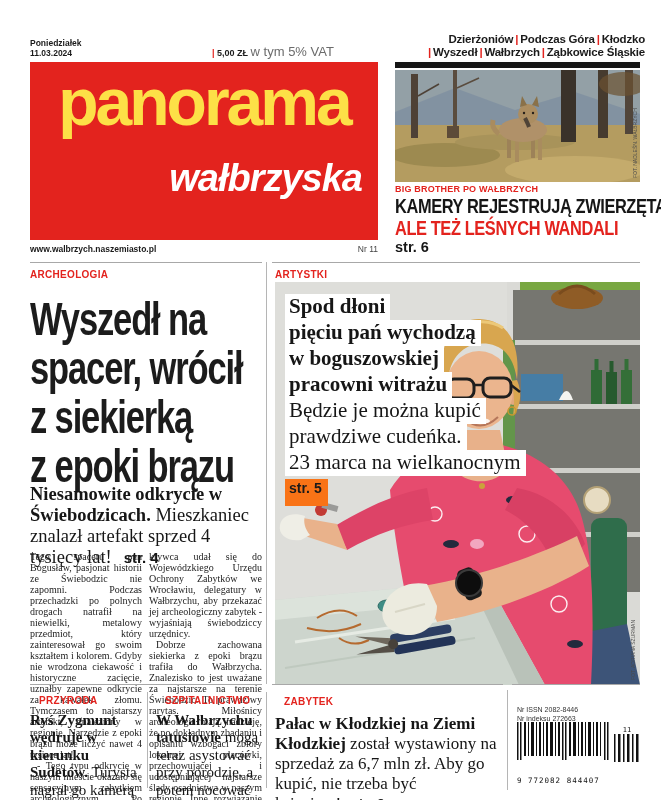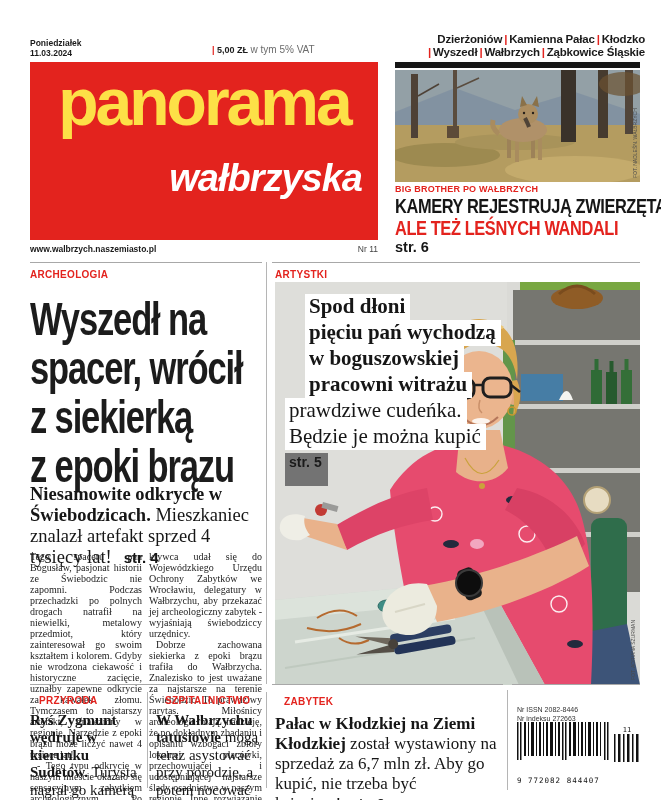--- a/index.html
+++ b/index.html
@@ -7,21 +7,21 @@
         font-family:"Liberation Sans",sans-serif;color:#1a1a1a;}
   .abs{position:absolute;}
   .red{color:#e3231e;}
   .sans{font-family:"Liberation Sans",sans-serif;}
 
   
   .date-block{left:30px;top:38px;font-size:8.5px;font-weight:bold;line-height:10px;}
   .price-block{left:212px;top:44px;font-size:9px;}
   .price-sep{color:#e3231e;font-weight:bold;}
   .price-val{font-weight:bold;}
-  .price-note{color:#6b6b6b;font-size:10px;text-align:right;}
+  .price-note{color:#6b6b6b;font-size:13px;text-align:right;}
   .cities{right:16px;top:33px;text-align:right;font-size:11.5px;font-weight:bold;line-height:13px;letter-spacing:-0.2px;}
   .cities .sep{color:#e3231e;padding:0 2px;}
 
   
   .masthead{left:30px;top:62px;width:348px;height:178px;background:#e3231e;}
   .mast-title{position:absolute;top:2px;left:0;width:100%;text-align:center;color:#fde047;
               font-size:66px;font-weight:bold;letter-spacing:-3px;}
   .mast-sub{position:absolute;top:95px;right:16px;color:#fff;font-size:38px;font-weight:bold;font-style:italic;letter-spacing:-1px;}
   .website{left:30px;top:244px;font-size:8.5px;font-weight:bold;}
   .issue-no{left:330px;top:244px;width:48px;text-align:right;font-size:8.5px;color:#444;}
@@ -51,22 +51,22 @@
   .bcol1{left:30px;top:551px;width:112px;}
   .bcol2{left:149px;top:551px;width:113px;}
   .bodycol p{margin:0;}
   .bodycol p.indent{text-indent:7px;}
 
   
   .feature-photo{left:275px;top:282px;width:365px;height:403px;}
   .overlay{position:absolute;left:10px;top:12px;}
   .ov-line{display:table;background:#fff;padding:0 5px 1px 4px;font-family:"Liberation Serif",serif;
            font-size:21px;line-height:25px;color:#161616;}
-  .ov-bold{font-weight:bold;margin-left:20px;}
-  .ov-page{display:table;background:#737373;margin-top:3px;padding:1px 6px 16px 4px;
+  .ov-bold{font-weight:bold;}
+  .ov-page{display:table;background:#f97316;margin-top:3px;padding:1px 6px 10px 4px;
            font-family:"Liberation Sans",sans-serif;font-size:14px;font-weight:bold;}
 
   
   .bi .sec-label{display:block;margin-bottom:2px;padding-left:9px;}
   .bi{font-family:"Liberation Serif",serif;color:#161616;}
   .bi1{left:30px;top:692px;width:112px;font-size:15px;line-height:17.5px;}
   .bi2{left:156px;top:692px;width:107px;font-size:15px;line-height:17.5px;}
   .bi3{left:275px;top:692px;width:228px;font-size:17px;line-height:20px;}
   .bi .b{font-weight:bold;}
   .bi .pg{font-family:"Liberation Sans",sans-serif;font-weight:bold;padding-left:9px;}
@@ -88,21 +88,21 @@
     <div>Poniedziałek</div>
     <div>11.03.2024</div>
   </div>
   <div class="abs price-block">
     <span class="price-sep">|</span>
     <span class="price-val">5,00 ZŁ</span>
     <span class="price-note">w tym 5% VAT</span>
   </div>
   <div class="abs cities">
     <div>
-      <span>Dzierżoniów</span><span class="sep">|</span><span>Kamienna Pałac</span><span class="sep">|</span><span>Kłodzko</span>
+      <span>Dzierżoniów</span><span class="sep">|</span><span>Podczas Góra</span><span class="sep">|</span><span>Kłodzko</span>
     </div>
     <div>
       <span class="sep">|</span><span>Wyszedł</span><span class="sep">|</span><span>Wałbrzych</span><span class="sep">|</span><span>Ząbkowice Śląskie</span>
     </div>
   </div>
 
   <div class="abs masthead">
     <div class="mast-title">panorama</div>
     <div class="mast-sub">wałbrzyska</div>
   </div>
@@ -286,22 +286,23 @@
         <path d="M152,302 C130,298 112,310 108,326 C104,342 118,354 136,353 C152,352 162,340 162,324 Z" fill="#ecebdf"></path>
         <line x1="120" y1="330" x2="150" y2="322" stroke="#d8d6c6" stroke-width="2"></line>
       </g>
       <text x="360" y="398" transform="rotate(-90 360 398)" font-size="5" fill="#4a4a4a">FOT. ADRIANA SZURMAN</text>
     </svg>
     <div class="overlay">
       <div class="ov-line ov-bold">Spod dłoni</div>
       <div class="ov-line ov-bold">pięciu pań wychodzą</div>
       <div class="ov-line ov-bold">w boguszowskiej</div>
       <div class="ov-line ov-bold">pracowni witrażu</div>
+      <div class="ov-line">Będzie je można kupić</div>
       <div class="ov-line">prawdziwe cudeńka.</div>
-      <div class="ov-line">Będzie je można kupić</div>
+      <div class="ov-line">23 marca na wielkanocnym</div>
       <div class="ov-page">str. 5</div>
     </div>
   </div>
 
   <div class="abs hline" style="left:30px;top:684px;width:232px;"></div>
   <div class="abs hline" style="left:272px;top:684px;width:231px;"></div>
   <div class="abs hline" style="left:512px;top:684px;width:128px;"></div>
   <div class="abs vline" style="left:147px;top:692px;height:96px;"></div>
   <div class="abs vline" style="left:266px;top:692px;height:96px;"></div>
   <div class="abs vline" style="left:507px;top:690px;height:100px;"></div>

